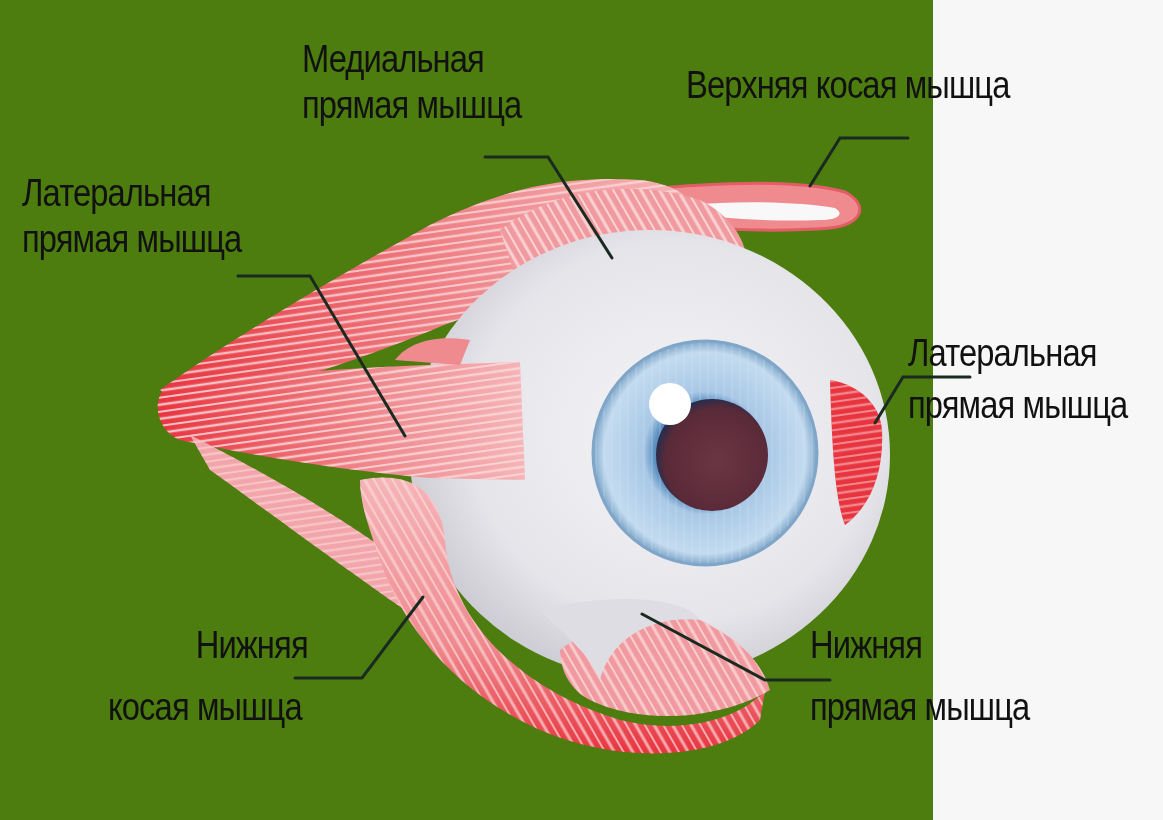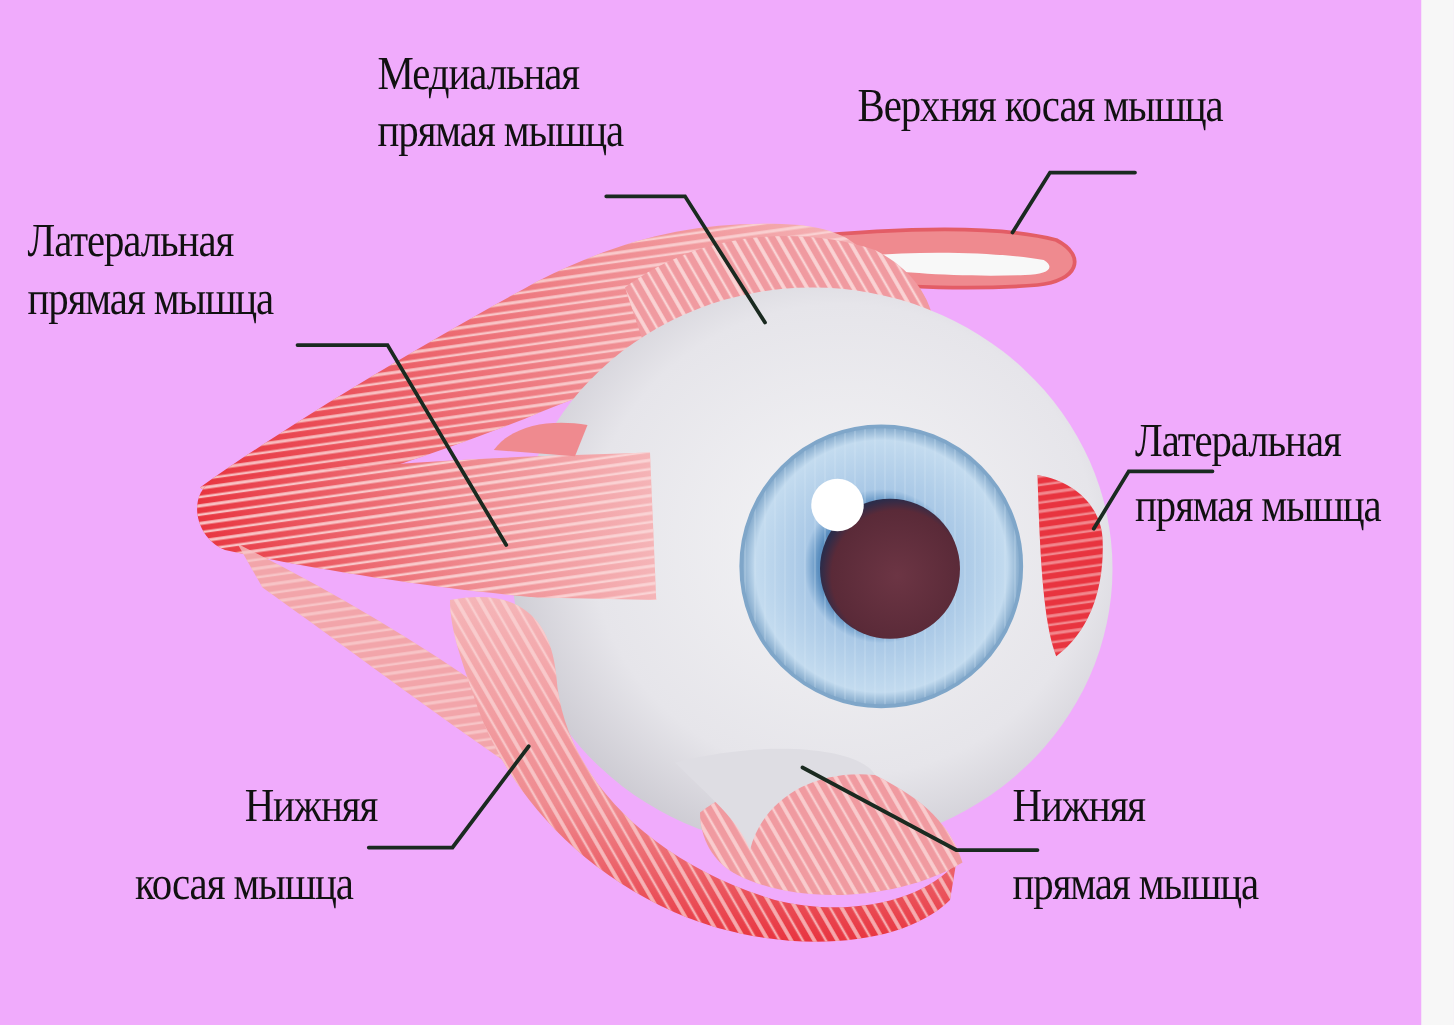--- a/index.html
+++ b/index.html
@@ -10,23 +10,22 @@
     body {
       width: 1163px;
       height: 820px;
       position: relative;
       overflow: hidden;
       font-family: "Liberation Sans", "DejaVu Sans", sans-serif;
     }
     .stage {
       position: absolute;
       left: 0; top: 0;
-      width: 1137px; height: 820px;
-      background: #f0abfc;
-      font-family: Liberation Serif, serif;
+      width: 933px; height: 820px;
+      background: #4d7c0f;
     }
     svg.art {
       position: absolute;
       left: 0; top: 0;
       width: 1163px; height: 820px;
     }
     .label {
       position: absolute;
       color: #111;
       font-size: 38px;

